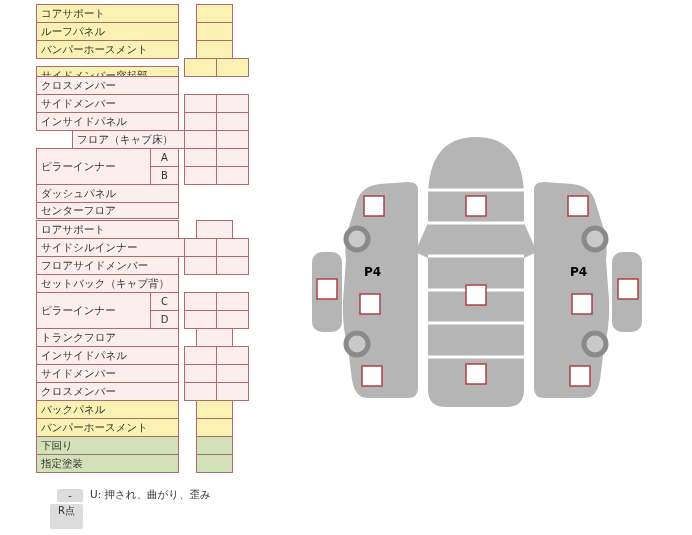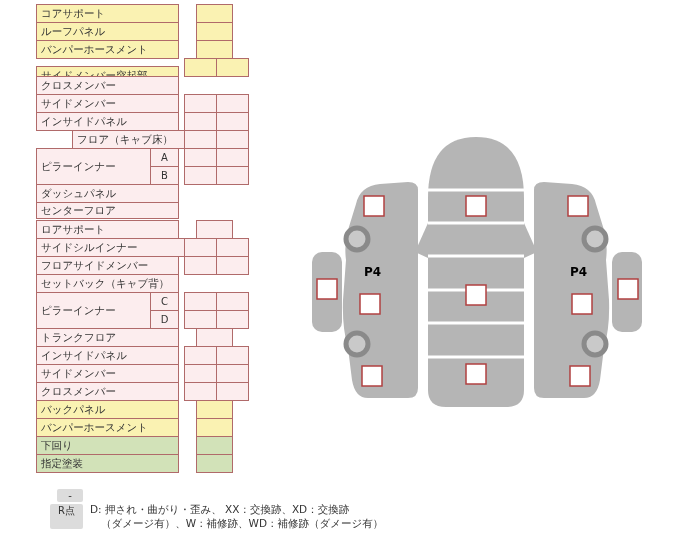--- a/index.html
+++ b/index.html
@@ -130,16 +130,15 @@
     <rect class="marker" x="166" y="76" width="20" height="20"></rect>
     <rect class="marker" x="166" y="165" width="20" height="20"></rect>
     <rect class="marker" x="166" y="244" width="20" height="20"></rect>
     <rect class="marker" x="268" y="76" width="20" height="20"></rect>
     <rect class="marker" x="272" y="174" width="20" height="20"></rect>
     <rect class="marker" x="270" y="246" width="20" height="20"></rect>
     <rect class="marker" x="318" y="159" width="20" height="20"></rect>
   </svg>
 
   <div class="legend-key" style="left:57px;top:489px;width:26px;height:13px">-</div>
+  <div class="legend-text" style="left:90px;top:488px">U: 押され、曲がり、歪み</div>
   <div class="legend-key" style="left:50px;top:504px;width:33px;height:25px">R点</div>
-  <div class="legend-text" style="left:90px;top:503px">D: 押され・曲がり・歪み、 XX：交換跡、XD：交換跡</div>
-  <div class="legend-text" style="left:101px;top:517px">（ダメージ有）、W：補修跡、WD：補修跡（ダメージ有）</div>
 </div>
 
 </body></html>

